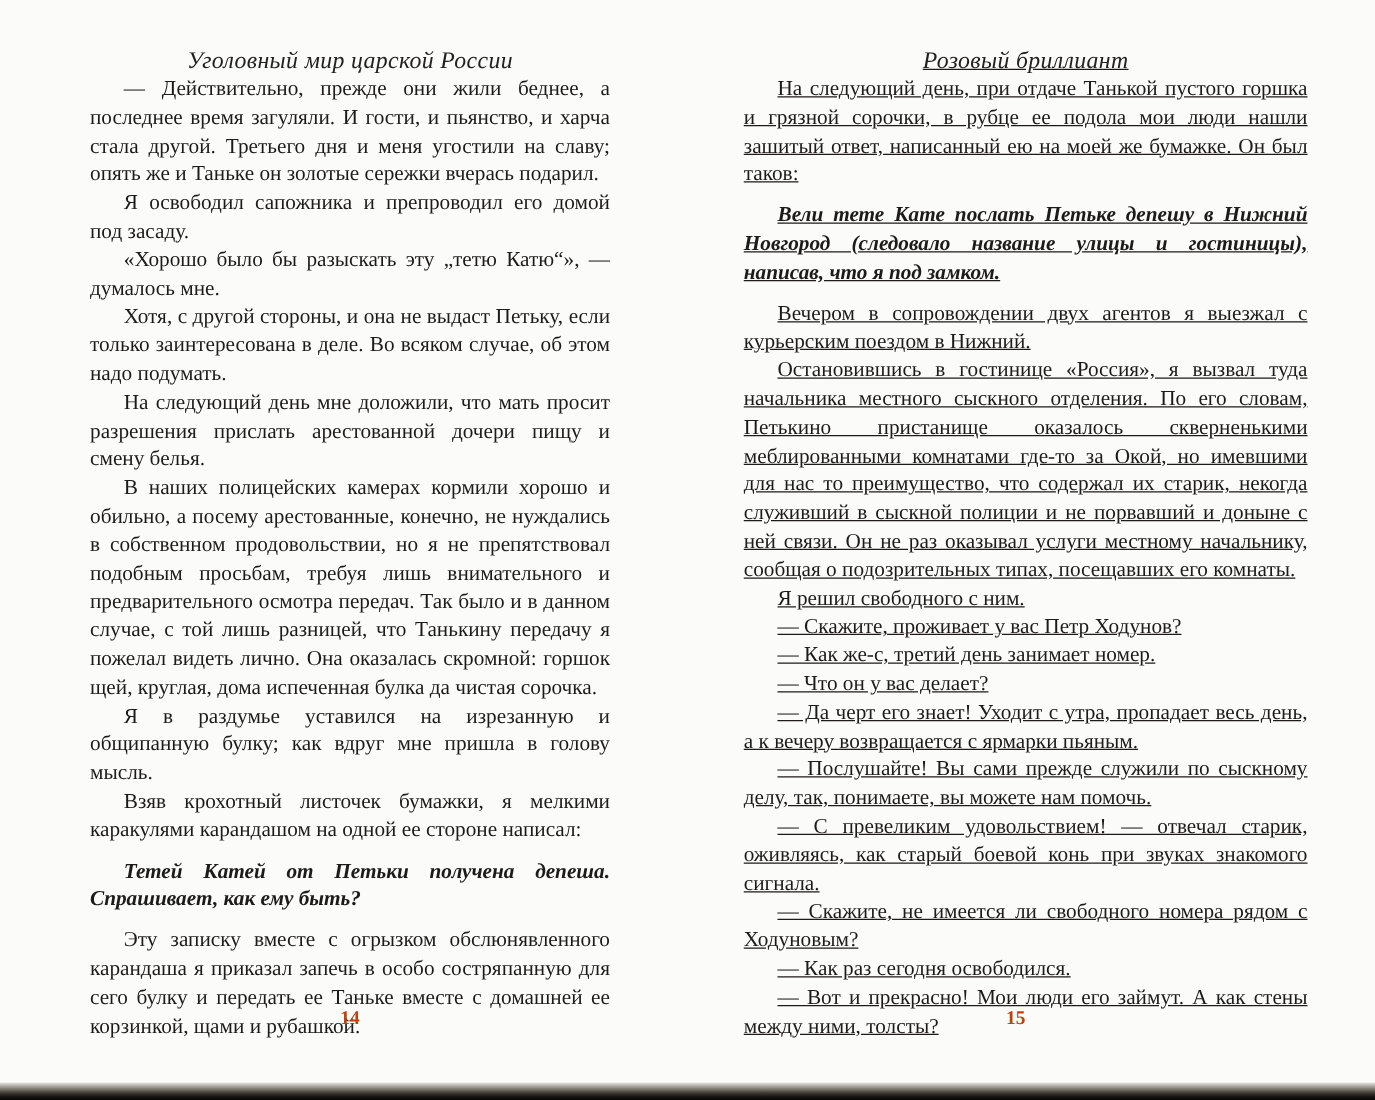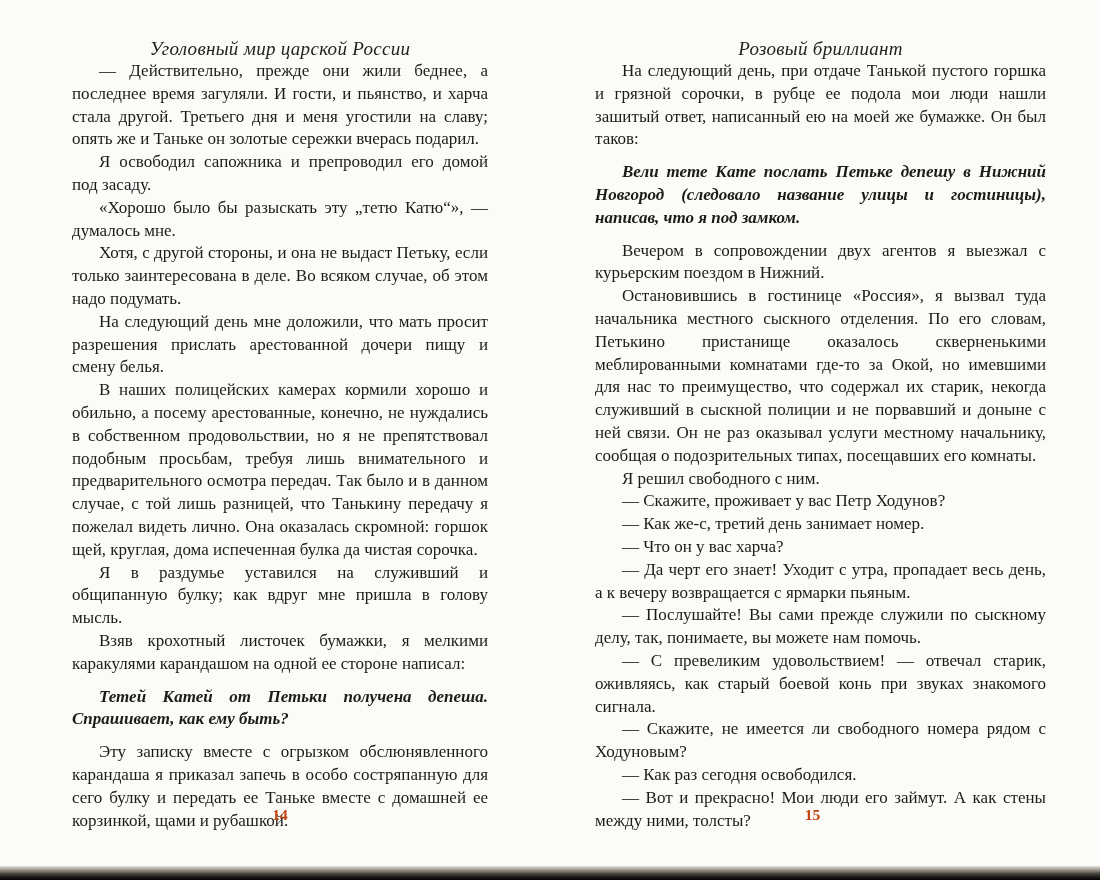--- a/index.html
+++ b/index.html
@@ -20,21 +20,21 @@
     width: 1100px;
     height: 866px;
   }
   .page {
     position: relative;
     width: 550px;
     height: 100%;
     box-sizing: border-box;
   }
   .page.left  { padding: 0 62px 0 72px; }
-  .page.right { padding: 0 54px 0 45px; }
+  .page.right { padding: 0 54px 0 45px; text-decoration: underline; }
 
   .running-head {
     font-style: italic;
     text-align: center;
     font-size: 19px;
     letter-spacing: 0.3px;
     margin-top: 38px;
     color: #23221f;
   }
   .text-block {
@@ -86,39 +86,39 @@
 
   <div class="page left">
     <div class="running-head">Уголовный мир царской России</div>
     <div class="text-block">
         <p class="">— Действительно, прежде они жили беднее, а последнее время загуляли. И гости, и пьянство, и харча стала другой. Третьего дня и меня угостили на славу; опять же и Таньке он золотые сережки вчерась подарил.</p>
         <p class="">Я освободил сапожника и препроводил его домой под засаду.</p>
         <p class="">«Хорошо было бы разыскать эту „тетю Катю“», — думалось мне.</p>
         <p class="">Хотя, с другой стороны, и она не выдаст Петьку, если только заинтересована в деле. Во всяком случае, об этом надо подумать.</p>
         <p class="">На следующий день мне доложили, что мать просит разрешения прислать арестованной дочери пищу и смену белья.</p>
         <p class="">В наших полицейских камерах кормили хорошо и обильно, а посему арестованные, конечно, не нуждались в собственном продовольствии, но я не препятствовал подобным просьбам, требуя лишь внимательного и предварительного осмотра передач. Так было и в данном случае, с той лишь разницей, что Танькину передачу я пожелал видеть лично. Она оказалась скромной: горшок щей, круглая, дома испеченная булка да чистая сорочка.</p>
-        <p class="">Я в раздумье уставился на служивший и общипанную булку; как вдруг мне пришла в голову мысль.</p>
+        <p class="">Я в раздумье уставился на изрезанную и общипанную булку; как вдруг мне пришла в голову мысль.</p>
         <p class="">Взяв крохотный листочек бумажки, я мелкими каракулями карандашом на одной ее стороне написал:</p>
         <p class="italic">Тетей Катей от Петьки получена депеша. Спрашивает, как ему быть?</p>
         <p class="">Эту записку вместе с огрызком обслюнявленного карандаша я приказал запечь в особо состряпанную для сего булку и передать ее Таньке вместе с домашней ее корзинкой, щами и рубашкой.</p>
       </div>
     <div class="folio">14</div>
   </div>
 
   <div class="page right">
     <div class="running-head">Розовый бриллиант</div>
     <div class="text-block">
         <p class="">На следующий день, при отдаче Танькой пустого горшка и грязной сорочки, в рубце ее подола мои люди нашли зашитый ответ, написанный ею на моей же бумажке. Он был таков:</p>
         <p class="italic">Вели тете Кате послать Петьке депешу в Нижний Новгород (следовало название улицы и гостиницы), написав, что я под замком.</p>
         <p class="">Вечером в сопровождении двух агентов я выезжал с курьерским поездом в Нижний.</p>
         <p class="">Остановившись в гостинице «Россия», я вызвал туда начальника местного сыскного отделения. По его словам, Петькино пристанище оказалось скверненькими меблированными комнатами где-то за Окой, но имевшими для нас то преимущество, что содержал их старик, некогда служивший в сыскной полиции и не порвавший и доныне с ней связи. Он не раз оказывал услуги местному начальнику, сообщая о подозрительных типах, посещавших его комнаты.</p>
         <p class="">Я решил свободного с ним.</p>
         <p class="">— Скажите, проживает у вас Петр Ходунов?</p>
         <p class="">— Как же-с, третий день занимает номер.</p>
-        <p class="">— Что он у вас харча?</p>
+        <p class="">— Что он у вас делает?</p>
         <p class="">— Да черт его знает! Уходит с утра, пропадает весь день, а к вечеру возвращается с ярмарки пьяным.</p>
         <p class="">— Послушайте! Вы сами прежде служили по сыскному делу, так, понимаете, вы можете нам помочь.</p>
         <p class="">— С превеликим удовольствием! — отвечал старик, оживляясь, как старый боевой конь при звуках знакомого сигнала.</p>
         <p class="">— Скажите, не имеется ли свободного номера рядом с Ходуновым?</p>
         <p class="">— Как раз сегодня освободился.</p>
         <p class="">— Вот и прекрасно! Мои люди его займут. А как стены между ними, толсты?</p>
       </div>
     <div class="folio">15</div>
   </div>
 

